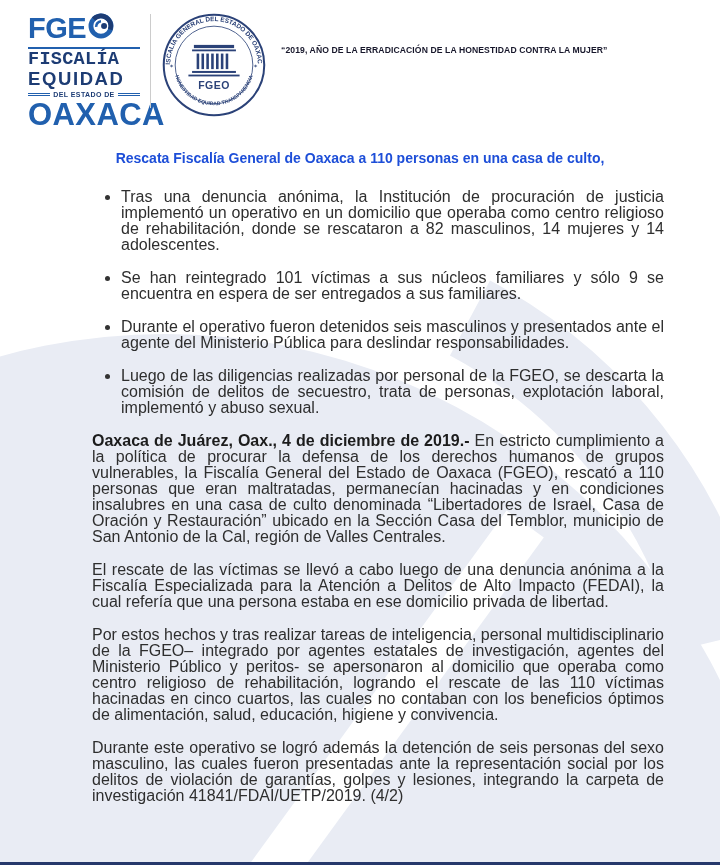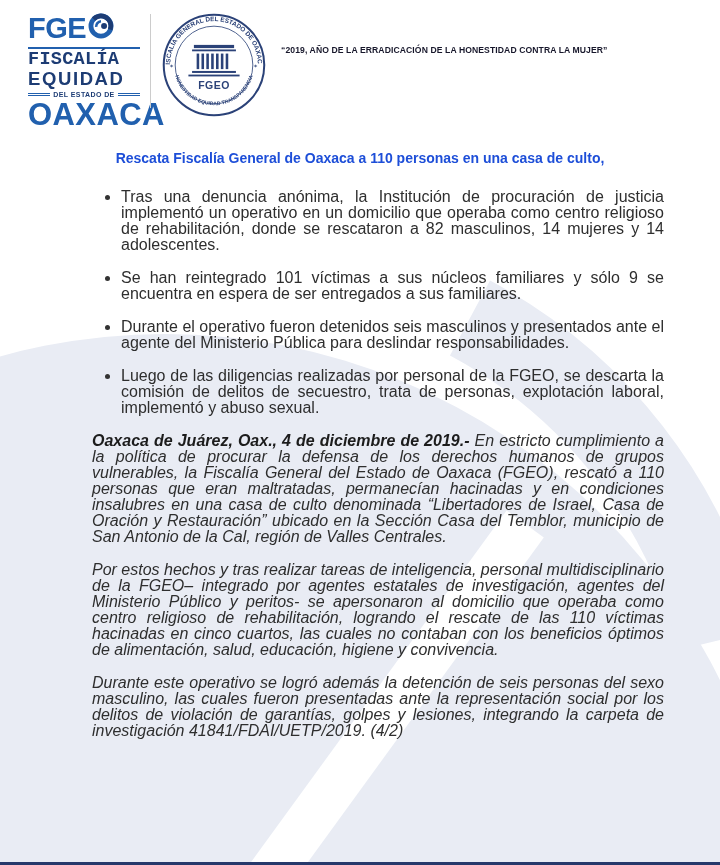--- a/index.html
+++ b/index.html
@@ -29,21 +29,21 @@
   .seal { flex:0 0 auto; }
   .motto { margin:33px 0 0 14px; font-size:8.6px; font-weight:bold; color:#17172b; letter-spacing:0.1px; white-space:nowrap; }
 
   
   .kicker { text-align:center; font-weight:bold; font-size:13.5px; color:#111; margin-top:15px; letter-spacing:0.2px; }
   .title { text-align:center; font-weight:bold; font-size:14px; color:#1d4ed8; line-height:18px; margin-top:19px; }
   .body-col { margin:0 56px 0 92px; font-size:16px; line-height:16px; color:#2e2e2e; }
   ul.bullets { margin:22px 0 0 0; padding:0 0 0 29px; }
   ul.bullets li { margin:0 0 17px 0; text-align:justify; }
   ul.bullets li::marker { color:#333; }
-  .body-col p { margin:17px 0 0 0; text-align:justify;font-style:italic; }
+  .body-col p { margin:17px 0 0 0; text-align:justify; }
   .body-col p strong { color:#1c1c1c; }
 </style>
 </head>
 <body>
 
 <div class="page">
 
   <svg class="watermark" width="720" height="865" viewBox="0 0 720 865" aria-hidden="true">
     <circle cx="165" cy="952" r="618" fill="#e9ecf4"></circle>
     <path d="M 470,318 A 500,500 0 0 1 720,640" fill="none" stroke="#e9ecf4" stroke-width="85"></path>
@@ -124,20 +124,21 @@
 
       <ul class="bullets">
         <li>Tras una denuncia anónima, la Institución de procuración de justicia implementó un operativo en un domicilio que operaba como centro religioso de rehabilitación, donde se rescataron a 82 masculinos, 14 mujeres y 14 adolescentes.</li>
         <li>Se han reintegrado 101 víctimas a sus núcleos familiares y sólo 9 se encuentra en espera de ser entregados a sus familiares.</li>
         <li>Durante el operativo fueron detenidos seis masculinos y presentados ante el agente del Ministerio Pública para deslindar responsabilidades.</li>
         <li>Luego de las diligencias realizadas por personal de la FGEO, se descarta la comisión de delitos de secuestro, trata de personas, explotación laboral, implementó y abuso sexual.</li>
       </ul>
 
       <p><strong>Oaxaca de Juárez, Oax., 4 de diciembre de 2019.-</strong> <span>En estricto cumplimiento a la política de procurar la defensa de los derechos humanos de grupos vulnerables, la Fiscalía General del Estado de Oaxaca (FGEO), rescató a 110 personas que eran maltratadas, permanecían hacinadas y en condiciones insalubres en una casa de culto denominada “Libertadores de Israel, Casa de Oración y Restauración” ubicado en la Sección Casa del Temblor, municipio de San Antonio de la Cal, región de Valles Centrales.</span></p>
 
+      <p><span>El rescate de las víctimas se llevó a cabo luego de una denuncia anónima a la Fiscalía Especializada para la Atención a Delitos de Alto Impacto (FEDAI), la cual refería que una persona estaba en ese domicilio privada de libertad.</span></p>
 
       <p><span>Por estos hechos y tras realizar tareas de inteligencia, personal multidisciplinario de la FGEO– integrado por agentes estatales de investigación, agentes del Ministerio Público y peritos- se apersonaron al domicilio que operaba como centro religioso de rehabilitación, logrando el rescate de las 110 víctimas hacinadas en cinco cuartos, las cuales no contaban con los beneficios óptimos de alimentación, salud, educación, higiene y convivencia.</span></p>
 
       <p><span>Durante este operativo se logró además la detención de seis personas del sexo masculino, las cuales fueron presentadas ante la representación social por los delitos de violación de garantías, golpes y lesiones, integrando la carpeta de investigación 41841/FDAI/UETP/2019. (4/2)</span></p>
 
     </div>
   </div>
 
   <div class="bottom-bar"></div>
 </div>

